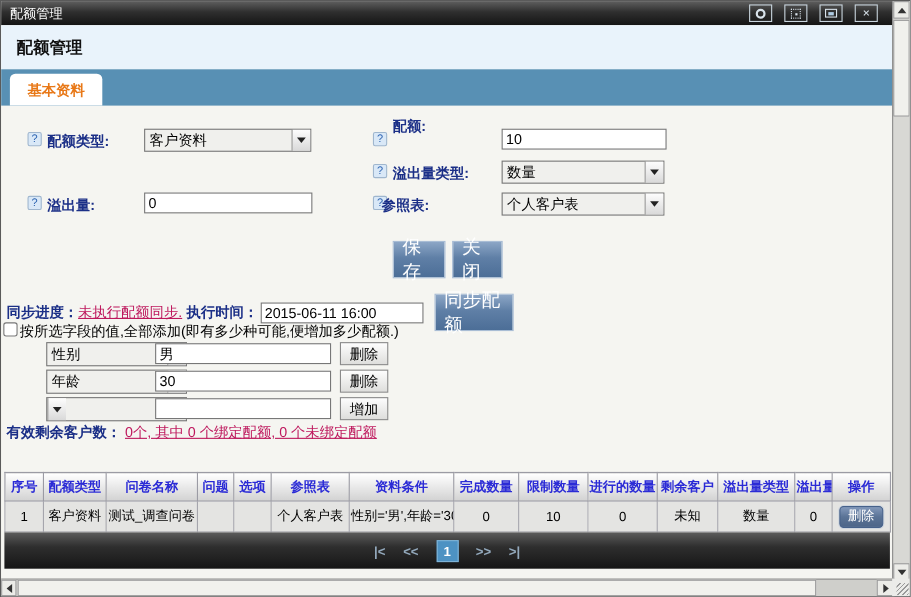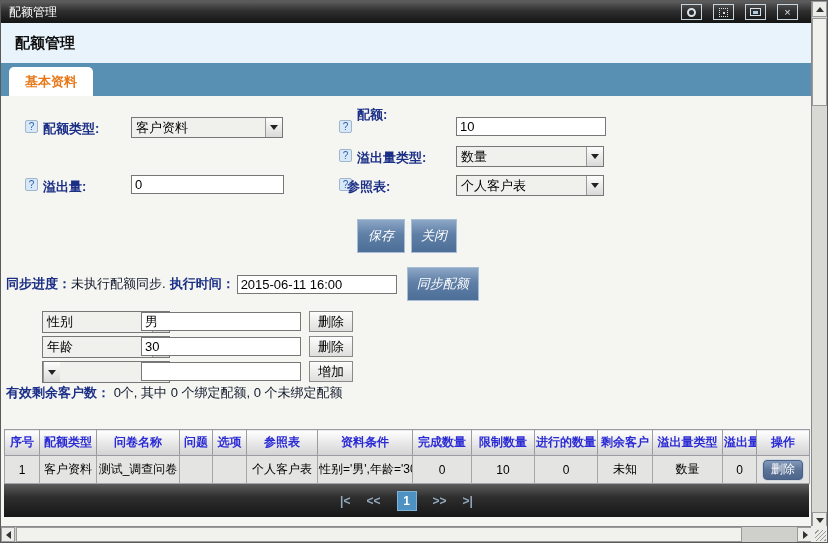--- a/index.html
+++ b/index.html
@@ -31,28 +31,28 @@
   .flabel { position:absolute; font-size:13px; font-weight:bold; color:#1B2F87; white-space:nowrap; }
   .txt { position:absolute; height:19px; border:1px solid #777; background:#fff; font-size:13px; padding:0 3px;
     font-family:"Liberation Sans","DejaVu Sans",sans-serif; }
   .ddl { position:absolute; height:21px; border:1px solid #777; background:#F0F0ED; display:flex; align-items:center; cursor:pointer; }
   .ddl-text { flex:1; font-size:13px; padding-left:4px; color:#000; white-space:nowrap; overflow:hidden; }
   .ddl-btn { width:17px; align-self:stretch; border-left:1px solid #999; background:linear-gradient(#FDFDFD,#D9D9D9);
     display:flex; align-items:center; justify-content:center; }
   .arr-down { width:0; height:0; border-left:4px solid transparent; border-right:4px solid transparent; border-top:5px solid #222; }
 
   .btn-blue { position:absolute; height:21px; border:1px solid #A9BDD5; background:linear-gradient(#8CA6C6,#5F7FA6 45%,#4C6E97);
-    color:#fff; font-size:13px; display:flex; align-items:center; justify-content:center; cursor:pointer; padding:16px 8px;font-style:italic; }
+    color:#fff; font-size:17px; display:flex; align-items:center; justify-content:center; cursor:pointer; padding:16px 8px; }
   .btn-gray { position:absolute; height:21px; border:1px solid #8a8a8a; background:linear-gradient(#FDFDFD,#DEDEDC);
     color:#000; font-size:13px; display:flex; align-items:center; justify-content:center; cursor:pointer; }
 
   .syncrow { position:absolute; left:5px; top:244px; display:flex; align-items:center; font-size:13px; }
   .navy { color:#1B2F87; font-weight:bold; white-space:nowrap; }
-  .black { color:#0f172a; white-space:nowrap; }
-  .syncrow input { position:static; width:160px; margin-left:2px; }
+  .black { color:#be185d; white-space:nowrap;text-decoration:underline; }
+  .syncrow input { position:static; width:148px; margin-left:2px; }
   .syncrow .btn-blue { position:static; margin-left:10px; width:72px; }
 
   .chkrow { position:absolute; left:2px; top:269px; display:flex; align-items:flex-start; font-size:13px; color:#000; }
   .chkrow input { width:13px; height:13px; margin:1px 2px 0 0; }
 
   .fieldrow { position:absolute; left:2px; height:23px; }
   .fieldrow .ddl { left:0; top:0; width:128px; height:22px;margin-left:39px; }
   .fieldrow .txt { left:138px; top:1px; width:160px; }
   .fieldrow .btn-gray { left:306px; top:0; width:44px; }
 
@@ -165,20 +165,24 @@
     <div class="btn-blue" style="left:410px;top:196px;width:46px">关闭</div>
 
     <div class="syncrow">
       <span class="navy">同步进度：</span>
       <span class="black">未执行配额同步.</span>
       <span class="navy" style="margin-left:4px">执行时间：</span>
       <input class="txt" value="2015-06-11 16:00" style="">
       <div class="btn-blue">同步配额</div>
     </div>
 
+    <div class="chkrow">
+      <input type="checkbox" style="">
+      <span>按所选字段的值,全部添加(即有多少种可能,便增加多少配额.)</span>
+    </div>
 
     <div class="fieldrow" style="top:288px">
       <div class="ddl">
         <span class="ddl-text">性别</span>
         <span class="ddl-btn">
             <i class="arr-down"></i>
           </span>
       </div>
       <input class="txt" value="男" style="">
       <div class="btn-gray">删除</div>

